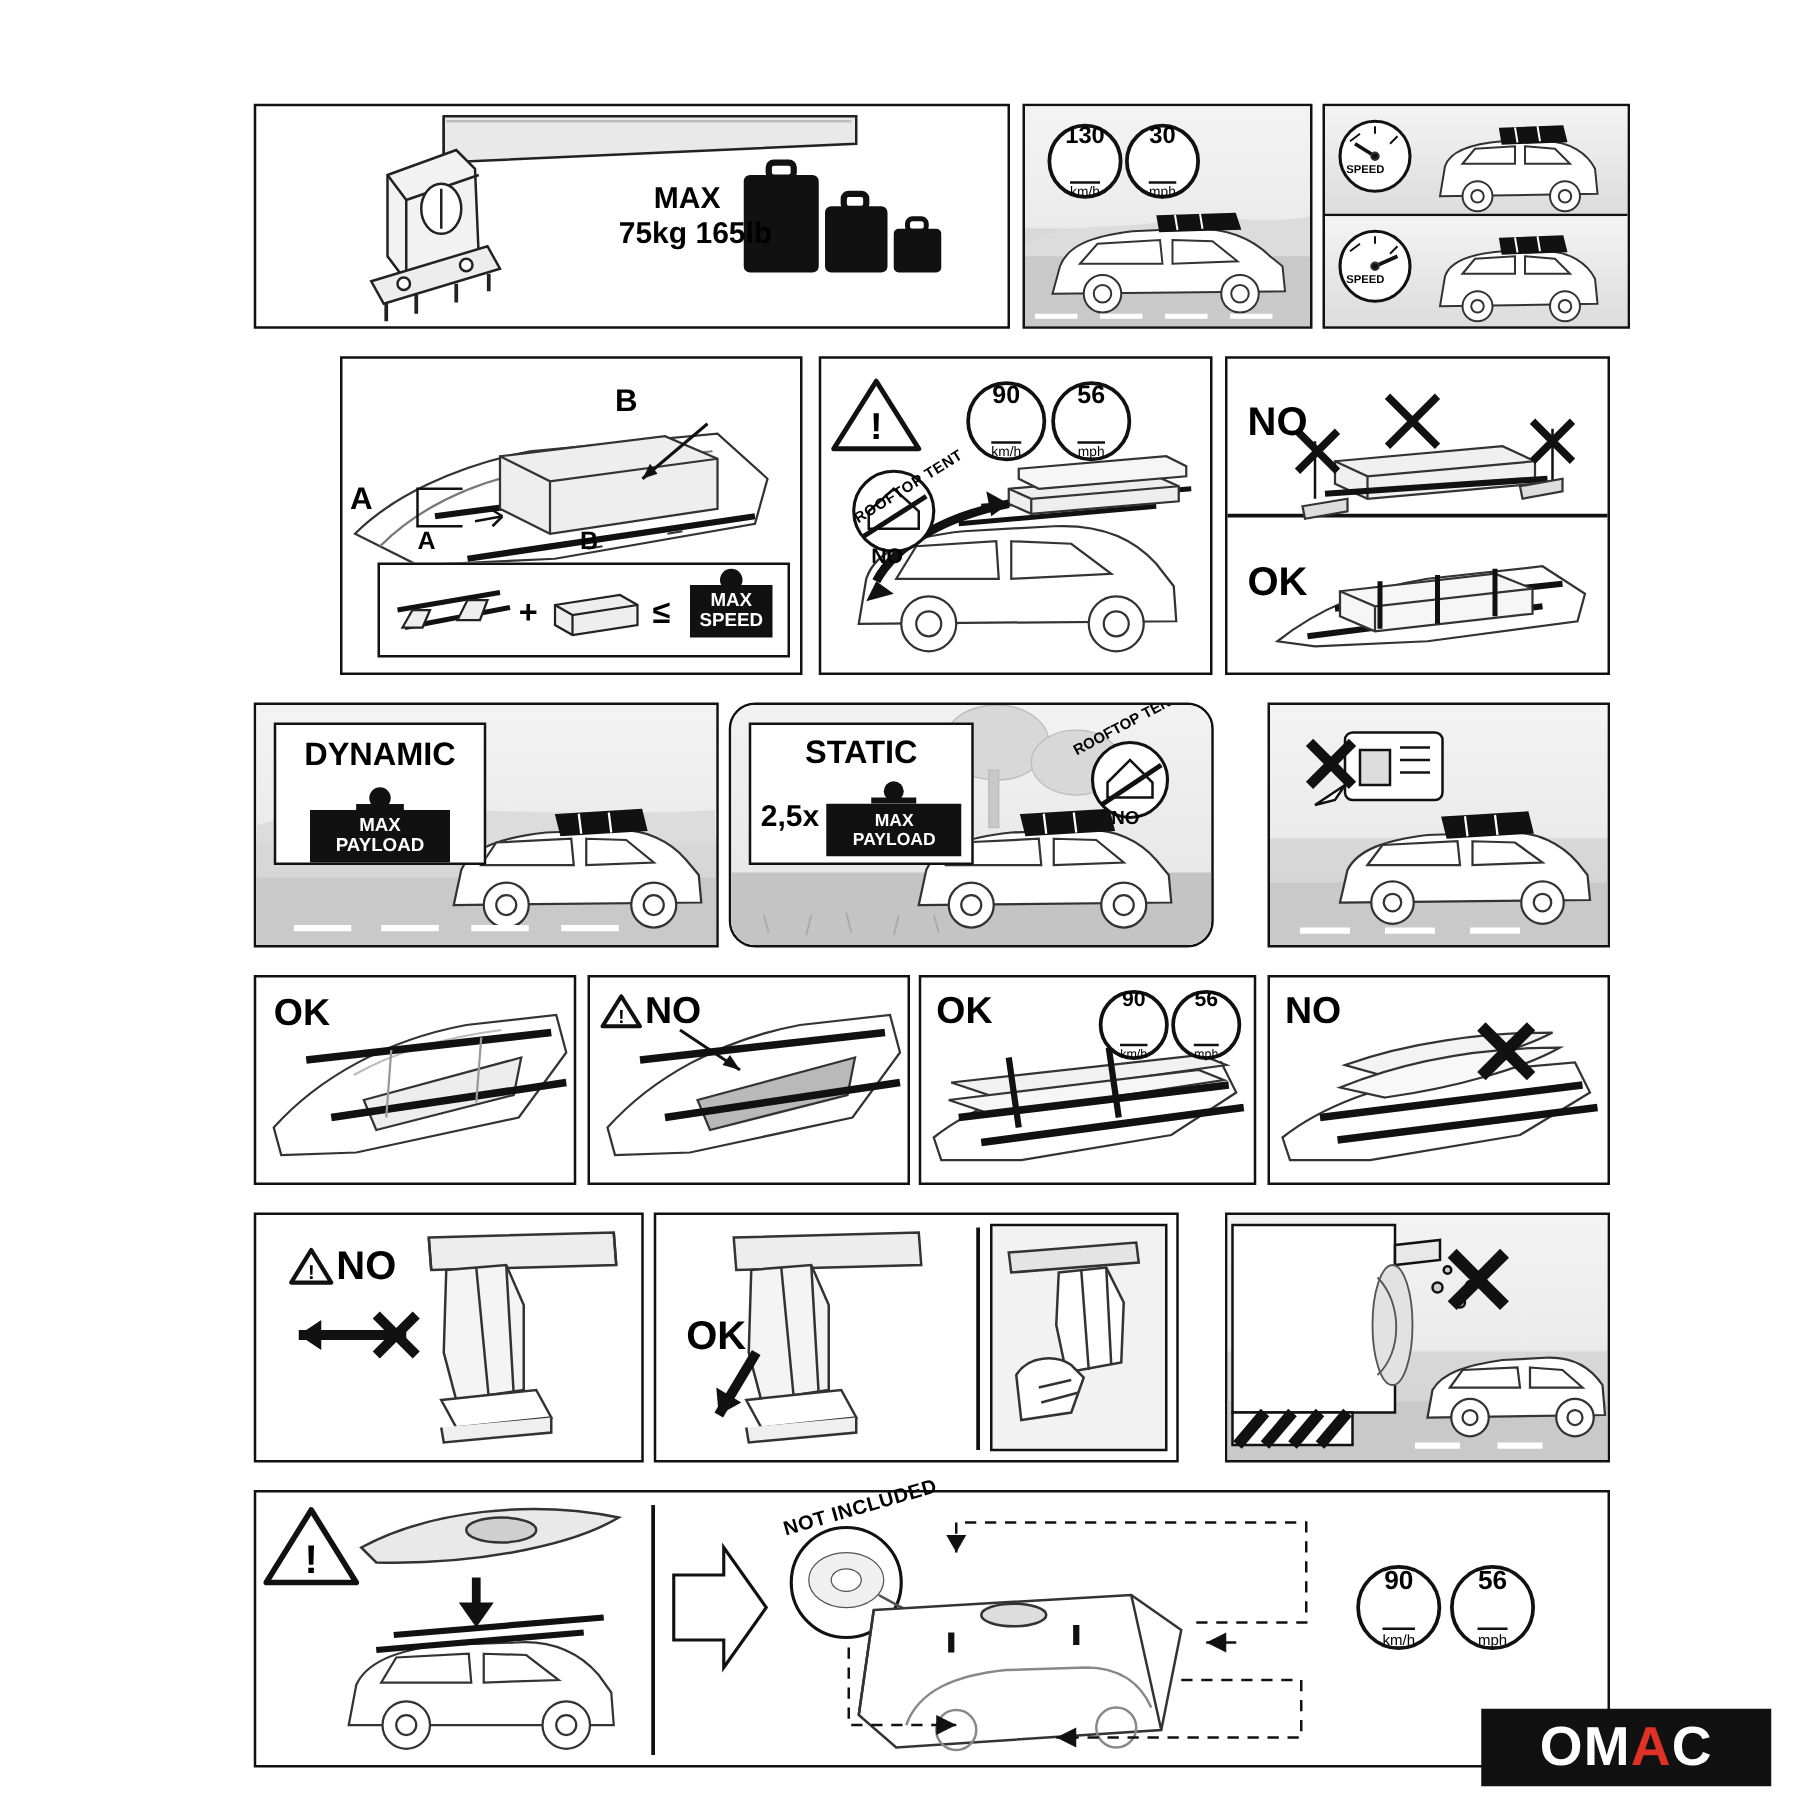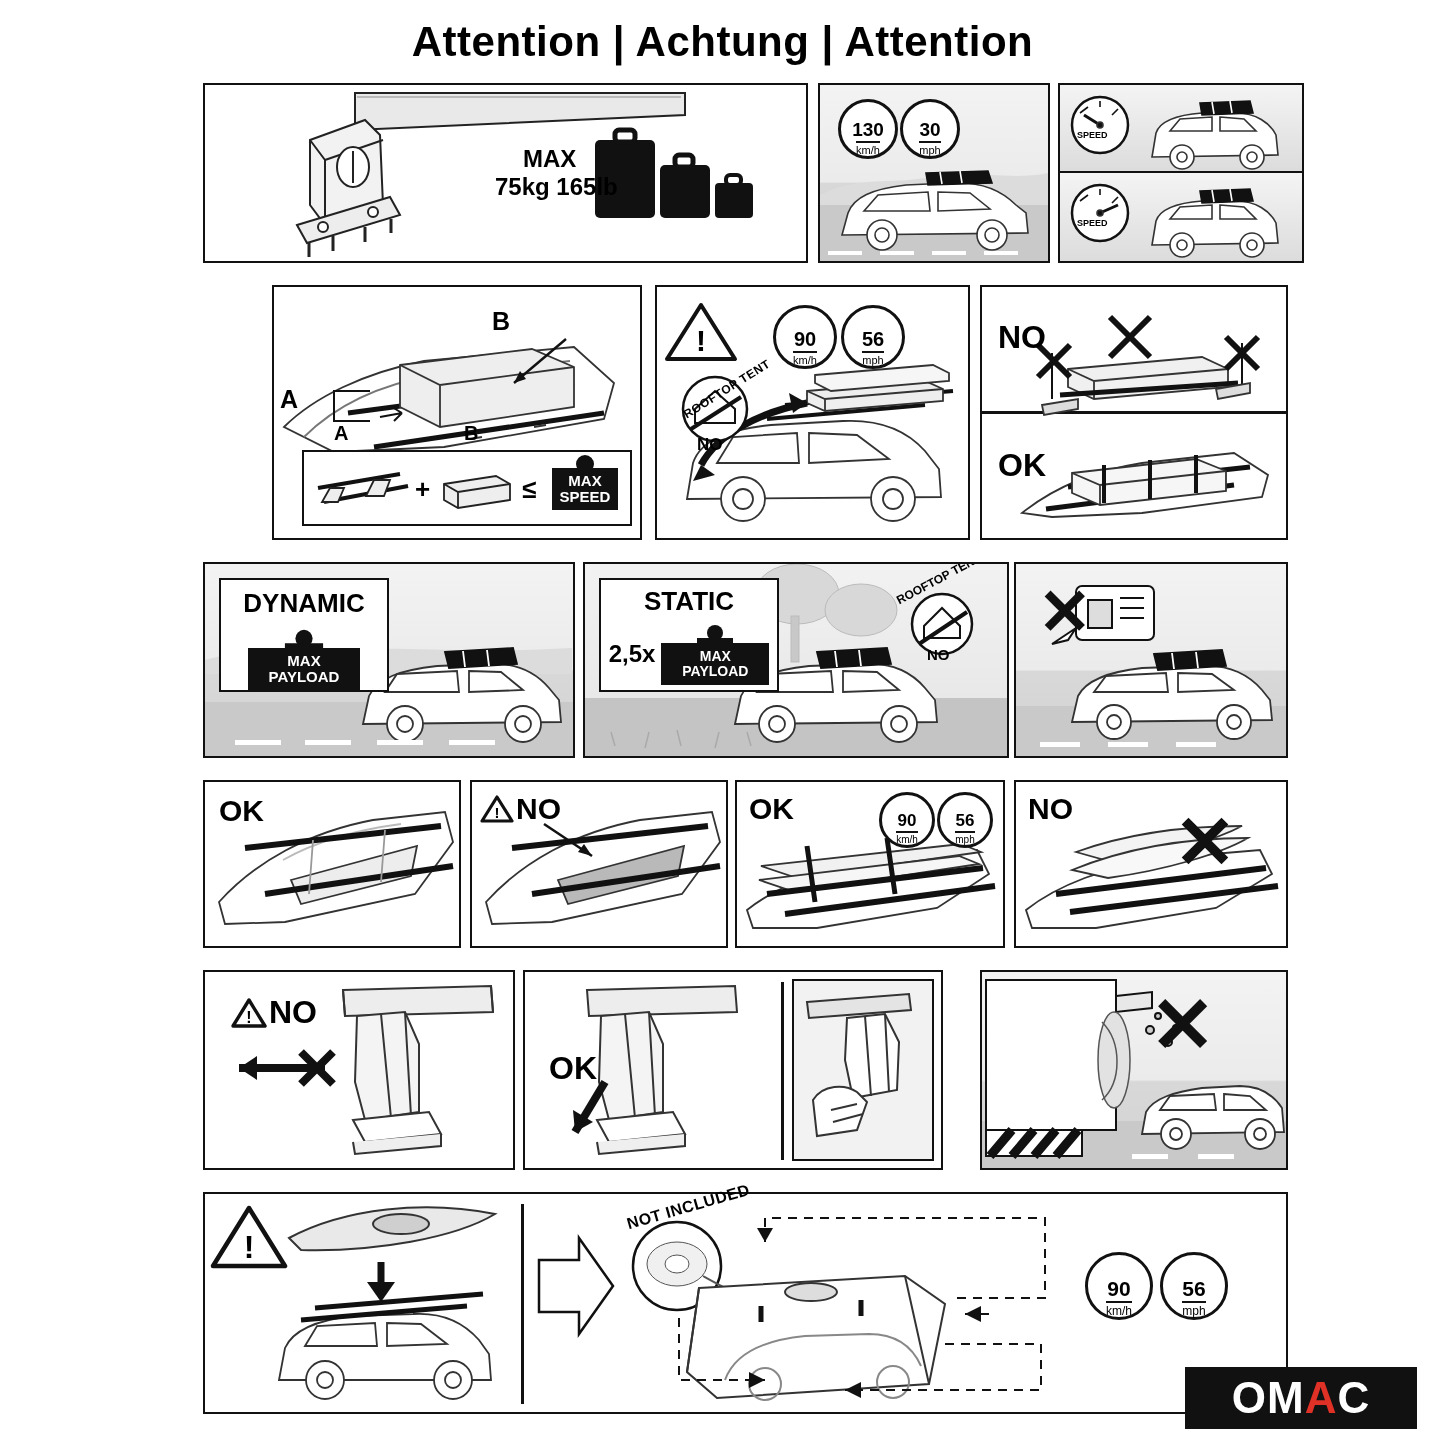--- a/index.html
+++ b/index.html
@@ -4,35 +4,34 @@
 <style>
   html,body{margin:0;padding:0;background:#fff;}
   body{width:1445px;height:1445px;font-family:"Liberation Sans",sans-serif;color:#000;position:relative;overflow:hidden;}
   .page{position:relative;width:1445px;height:1445px;}
   .title{position:absolute;top:18px;left:0;width:1445px;text-align:center;font-size:42px;font-weight:bold;letter-spacing:.5px;}
   .panel{position:absolute;border:2.5px solid #111;background:#fff;box-sizing:border-box;}
   .sky{position:absolute;left:0;right:0;top:0;bottom:0;background:linear-gradient(#f3f3f3 0%,#ebebeb 55%,#d8d8d8 56%,#d3d3d3 100%);}
   .ground{position:absolute;left:0;right:0;bottom:0;height:34%;background:#c9c9c9;}
   svg{display:block;}
   .lbl{position:absolute;font-weight:bold;}
-  .badge{position:absolute;border:3px solid #111;border-radius:50%;background:#fff;display:flex;flex-direction:column;align-items:center;justify-content:flex-end;line-height:1;}
+  .badge{position:absolute;border:3px solid #111;border-radius:50%;background:#fff;display:flex;flex-direction:column;align-items:center;justify-content:center;line-height:1;gap:25px;}
   .badge .v{font-weight:bold;}
   .badge .u{font-weight:normal;border-top:2px solid #111;margin-top:2px;padding-top:2px;}
   .blackbox{position:absolute;background:#111;color:#fff;display:flex;flex-direction:column;align-items:center;justify-content:center;font-weight:bold;line-height:1.05;text-align:center;}
   .whitebox{position:absolute;background:#fff;border:2.5px solid #111;display:flex;flex-direction:column;align-items:center;justify-content:center;font-weight:bold;text-align:center;}
   .xmark{position:absolute;font-weight:bold;color:#111;line-height:1;}
   .omac{position:absolute;right:28px;bottom:18px;background:#111;color:#fff;font-weight:bold;display:flex;align-items:center;justify-content:center;letter-spacing:1px;}
   .omac .red{color:#e03127;}
 </style>
 </head>
 <body>
 
 <div class="page">
 
-  <div class="title">Attention | Achtung | Attention</div>
 
   <div class="panel" style="left:203px;top:83px;width:605px;height:180px;">
     <svg width="600" height="175" viewBox="0 0 600 175">
 
       <g fill="none" stroke="#222" stroke-width="2">
         <path d="M150 8 L480 8 L480 30 L150 45 Z" fill="#e9e9e9"></path>
         <path d="M152 12 L476 12" stroke="#bbb"></path>
         <path d="M150 45 L150 8"></path>
 
         <path d="M105 55 L160 35 L175 50 L178 120 L120 140 L105 120 Z" fill="#f2f2f2"></path>
@@ -289,21 +288,21 @@
         <circle cx="20" cy="12" r="9" fill="#111"></circle>
         <rect x="0" y="17" width="40" height="5" fill="#111"></rect>
       </svg>
       <div class="blackbox" style="position:relative;left:auto;top:auto;width:112px;height:44px;font-size:15px;">
         <span>MAX</span>
         <span>PAYLOAD</span>
       </div>
     </div>
   </div>
 
-  <div class="panel" style="left:583px;top:562px;width:426px;height:196px;overflow:hidden;">
+  <div class="panel" style="left:583px;top:562px;width:388px;height:196px;overflow:hidden;border-radius:21px;">
     <div class="sky" style="background:linear-gradient(#f2f2f2,#e4e4e4);"></div>
     <div class="ground" style="height:30%;background:#c4c4c4;"></div>
     <svg width="417" height="191" viewBox="0 0 417 191" style="position:absolute;left:0;top:0;">
 
       <g fill="#d8d8d8" stroke="#bbb">
         <ellipse cx="212" cy="30" rx="42" ry="30"></ellipse>
         <ellipse cx="276" cy="46" rx="36" ry="26"></ellipse>
         <rect x="206" y="52" width="8" height="46" fill="#c8c8c8"></rect>
       </g>
       <g fill="none" stroke="#333" stroke-width="1.8">

